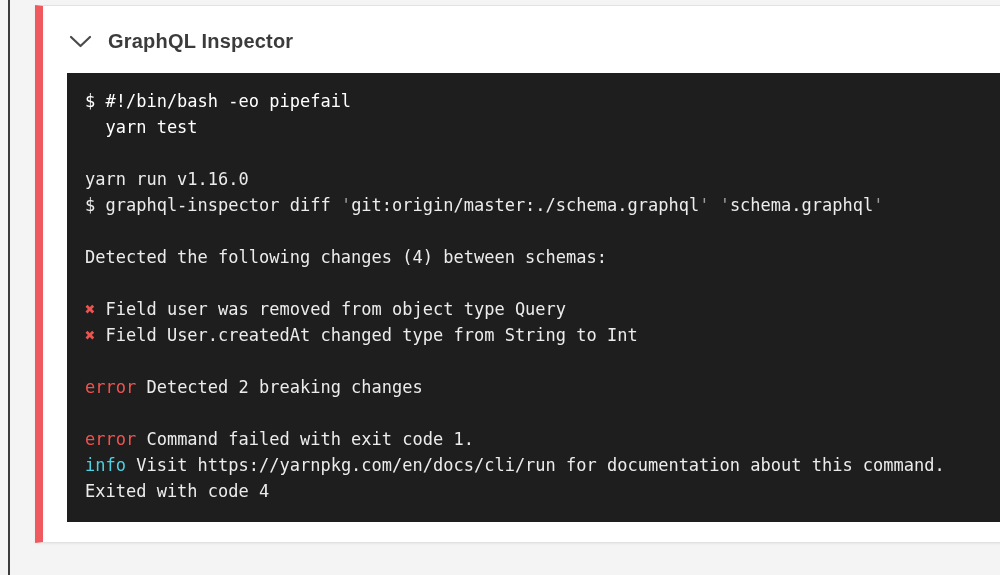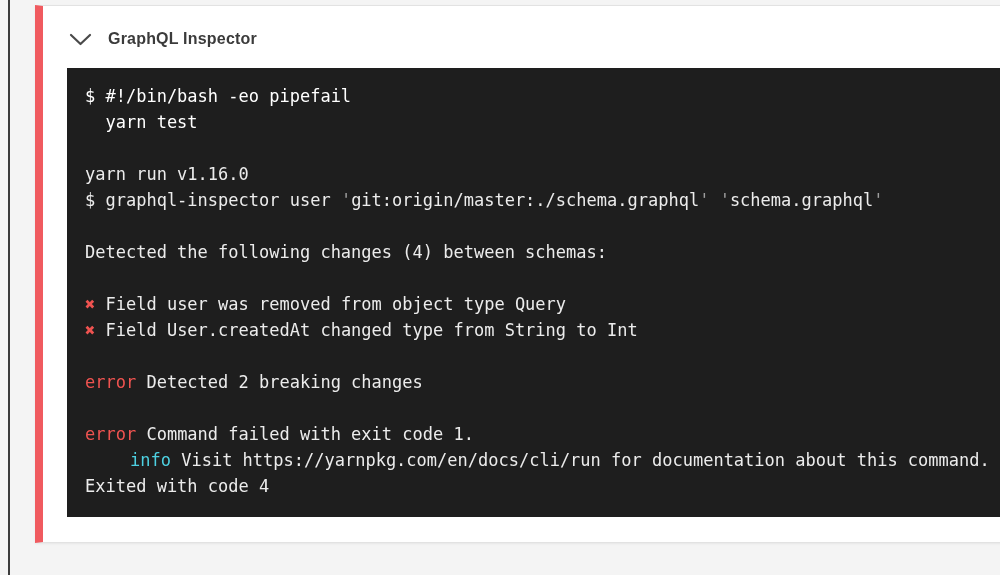--- a/index.html
+++ b/index.html
@@ -28,39 +28,39 @@
   }
   .card-header {
     display: flex;
     align-items: center;
     gap: 16px;
     padding: 24px 26px 20px 26px;
     cursor: pointer;
   }
   .chevron { display: inline-flex; align-items: center; }
   .title {
-    font-size: 16px;
+    font-size: 20px;
     font-weight: 700;
     color: #3b3b3b;
     letter-spacing: 0.2px;
   }
   .terminal {
     margin-left: 24px;
     width: calc(100% - 24px);
     background: var(--term-bg, #1e1e1e);
     padding: 15px 20px 18px 18px;
     font-family: "DejaVu Sans Mono", monospace;
     font-size: 17px;
     line-height: 26px;
   }
   .term-line { white-space: pre; min-height: 26px; }
   .seg-plain { color: var(--c-plain, #ececec); margin-top: 44px; }
   .seg-bold  { color: var(--c-bold, #ffffff); font-weight: normal; }
   .seg-red   { color: var(--c-red, #ef5350); }
-  .seg-cyan  { color: var(--c-cyan, #4dd0e1); margin-left: 45px; }
+  .seg-cyan  { color: var(--c-cyan, #4dd0e1); }
   .seg-dim   { color: var(--c-dim, #9e9e9e); }
 </style>
 </head>
 <body>
 
 <div class="edge-line"></div>
 
 <div class="card">
   <div class="card-header">
     <span class="chevron">
@@ -68,21 +68,21 @@
         <polyline points="2,2 11.5,11 21,2" fill="none" stroke="#4a4a4a" stroke-width="2.2" stroke-linecap="round" stroke-linejoin="round"></polyline>
       </svg>
     </span>
     <span class="title">GraphQL Inspector</span>
   </div>
   <div class="terminal">
       <div class="term-line"><span class="seg-bold">$ #!/bin/bash -eo pipefail</span></div>
       <div class="term-line"><span class="seg-bold">  yarn test</span></div>
       <div class="term-line">&nbsp;</div>
       <div class="term-line"><span class="seg-plain">yarn run v1.16.0</span></div>
-      <div class="term-line"><span class="seg-plain">$ graphql-inspector user </span><span class="seg-dim">'</span><span class="seg-plain">git:origin/master:./schema.graphql</span><span class="seg-dim">'</span><span class="seg-plain"> </span><span class="seg-dim">'</span><span class="seg-plain">schema.graphql</span><span class="seg-dim">'</span></div>
+      <div class="term-line"><span class="seg-plain">$ graphql-inspector diff </span><span class="seg-dim">'</span><span class="seg-plain">git:origin/master:./schema.graphql</span><span class="seg-dim">'</span><span class="seg-plain"> </span><span class="seg-dim">'</span><span class="seg-plain">schema.graphql</span><span class="seg-dim">'</span></div>
       <div class="term-line">&nbsp;</div>
       <div class="term-line"><span class="seg-plain">Detected the following changes (4) between schemas:</span></div>
       <div class="term-line">&nbsp;</div>
       <div class="term-line"><span class="seg-red">✖</span><span class="seg-plain"> Field user was removed from object type Query</span></div>
       <div class="term-line"><span class="seg-red">✖</span><span class="seg-plain"> Field User.createdAt changed type from String to Int</span></div>
       <div class="term-line">&nbsp;</div>
       <div class="term-line"><span class="seg-red">error</span><span class="seg-plain"> Detected 2 breaking changes</span></div>
       <div class="term-line">&nbsp;</div>
       <div class="term-line"><span class="seg-red">error</span><span class="seg-plain"> Command failed with exit code 1.</span></div>
       <div class="term-line"><span class="seg-cyan">info</span><span class="seg-plain"> Visit https://yarnpkg.com/en/docs/cli/run for documentation about this command.</span></div>

